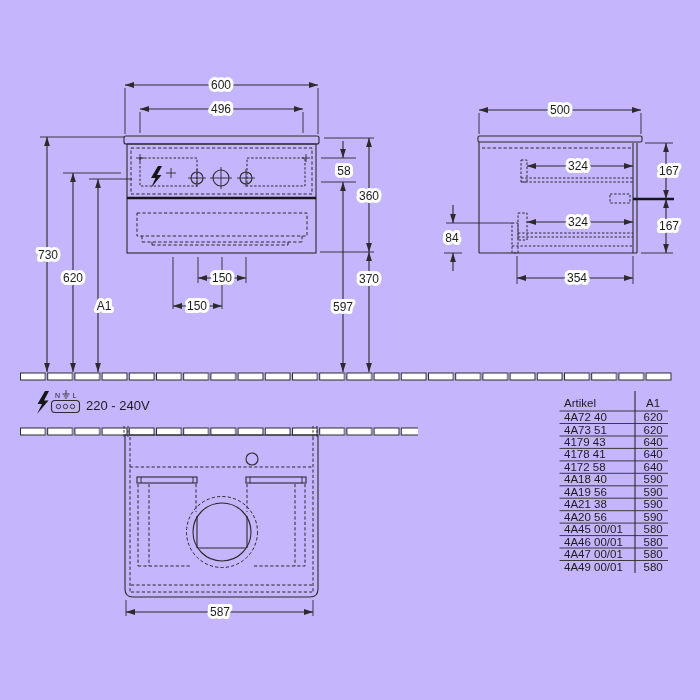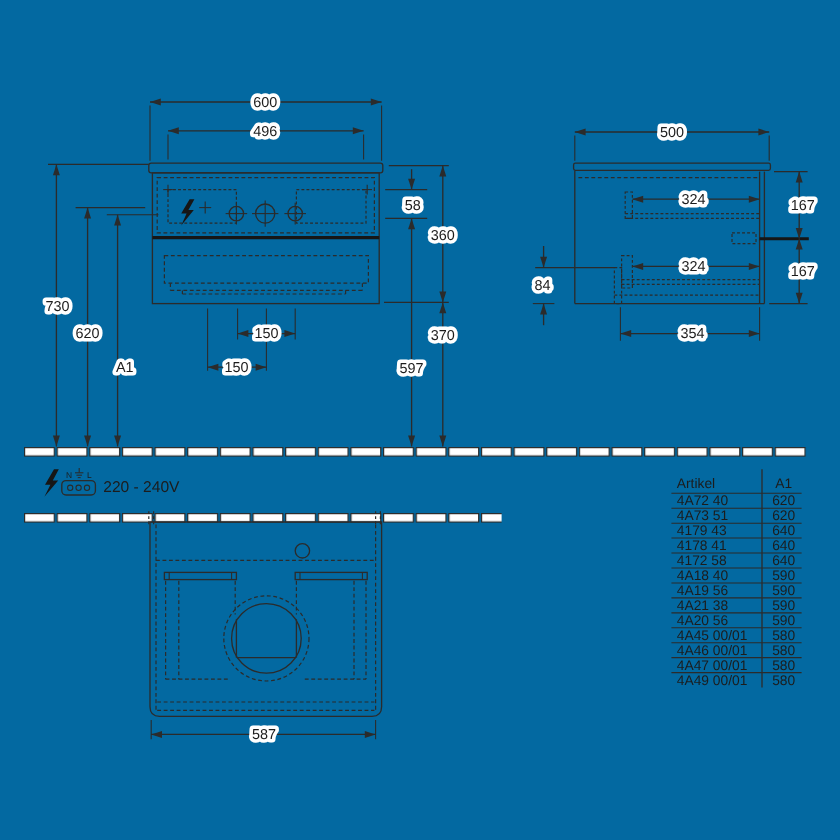--- a/index.html
+++ b/index.html
@@ -1,16 +1,16 @@
 <!DOCTYPE html>
 <html><head>
 <meta charset="utf-8">
 <style>
   html,body{margin:0;padding:0;background:#fff;}
-  .stage{width:700px;height:700px;position:relative;background:#0369a1;font-family:"Liberation Sans",sans-serif;}
+  .stage{width:700px;height:700px;position:relative;background:#c4b5fd;font-family:"Liberation Sans",sans-serif;}
   svg{display:block;}
   .ln{stroke:#2b2b2b;fill:none;stroke-width:1.1;}
   .tk{stroke:#2b2b2b;fill:none;stroke-width:0.9;}
   .dl{stroke:#2b2b2b;fill:none;stroke-width:1;stroke-dasharray:3.2 2.2;}
   .ds{stroke:#2b2b2b;fill:none;stroke-width:1;stroke-dasharray:2.4 1.8;}
   .thk{stroke:#161616;fill:none;stroke-width:2.6;}
   .dim{font-family:"Liberation Sans",sans-serif;font-size:12px;fill:#1c1c1c;text-anchor:middle;
        stroke:#fff;stroke-width:6px;paint-order:stroke;stroke-linejoin:round;}
   .tbl{font-family:"Liberation Sans",sans-serif;font-size:11.5px;fill:#1c1c1c;}
   .sml{font-family:"Liberation Sans",sans-serif;font-size:7px;fill:#1c1c1c;text-anchor:middle;}

